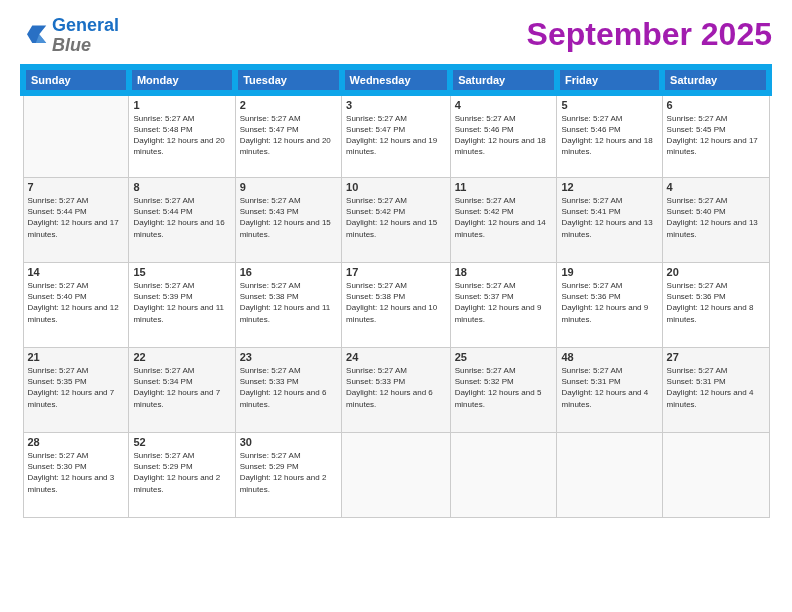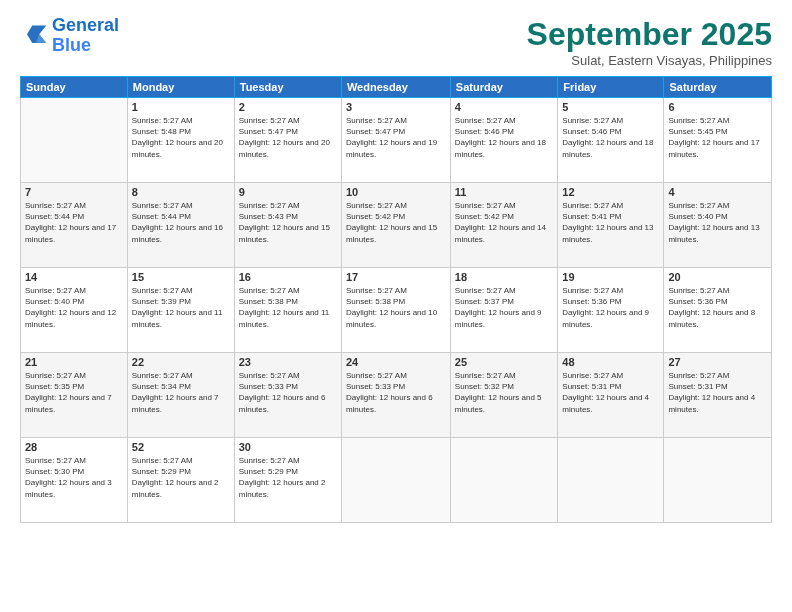--- a/index.html
+++ b/index.html
@@ -38,39 +38,39 @@
     .logo-icon {
       width: 28px;
       height: 28px;
     }
     .title-block {
       text-align: right;
     }
     .month-title {
       font-size: 32px;
       font-weight: bold;
-      color: #0f766e;
+      color: #a21caf;
     }
     .location {
       font-size: 13px;
       color: #555;
     }
     .calendar {
       width: 100%;
       border-collapse: collapse;
       font-size: 9px;
     }
     .calendar thead tr th {
       background-color: #2970c4;
       color: #fff;
       text-align: left;
       padding: 4px 5px;
       font-size: 11px;
       font-weight: bold;
-      border: 1px solid #0ea5e9;
+      border: 6px solid #0ea5e9;
     }
     .calendar tbody tr td {
       vertical-align: top;
       border: 1px solid #ccc;
       padding: 3px 4px;
       width: 113px;
       min-height: 70px;
       height: 85px;
     }
     .calendar tbody tr td.empty {
@@ -96,26 +96,25 @@
 
 <div class="page">
   <div class="header">
     <div class="logo">
       <svg class="logo-icon" viewBox="0 0 32 32">
         <polygon points="18,4 30,4 22,14 30,24 14,24 8,14 14,4" fill="#2970c4"></polygon>
         <polygon points="22,14 30,24 18,24" fill="#5ba0e0" opacity="0.7"></polygon>
       </svg>
       <div class="logo-text">
         <div><span>General</span></div>
-        <div><span style="color:#3b82f6;">Blue</span></div>
+        <div><span style="color:#737373;font-style:italic;">Blue</span></div>
       </div>
     </div>
     <div class="title-block">
       <div class="month-title">September 2025</div>
-      <div class="location">Sulat, Eastern Visayas, Philippines</div>
     </div>
   </div>
 
   <table class="calendar">
     <thead>
       <tr>
         <th>Sunday</th>
         <th>Monday</th>
         <th>Tuesday</th>
         <th>Wednesday</th>

